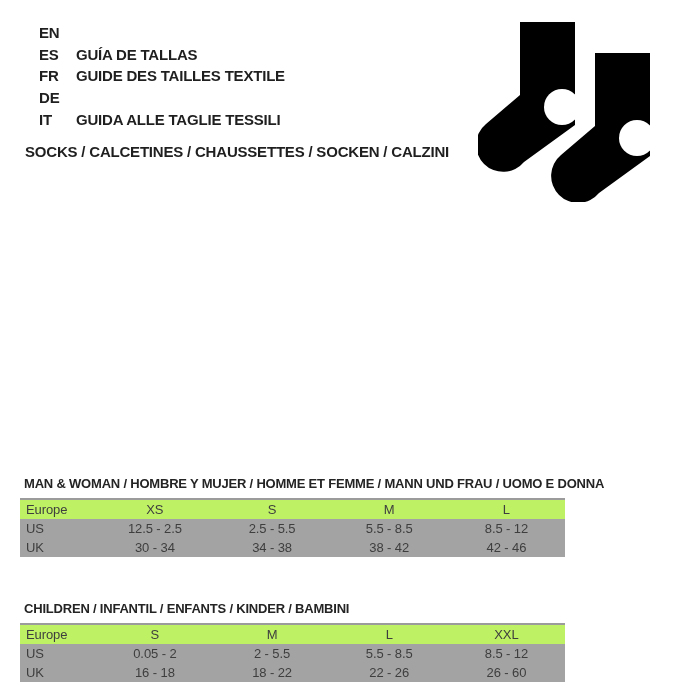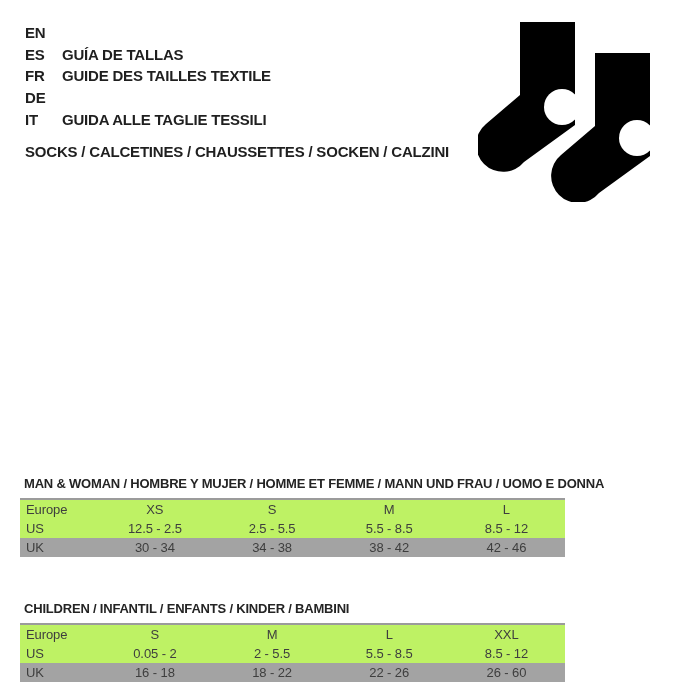--- a/index.html
+++ b/index.html
@@ -3,21 +3,21 @@
 <meta charset="utf-8">
 <style>
   html,body{margin:0;padding:0;}
   body{
     width:700px;height:700px;position:relative;background:#ffffff;
     font-family:"Liberation Sans","DejaVu Sans",sans-serif;
     color:#222;overflow:hidden;
     -webkit-font-smoothing:antialiased;
   }
   
-  .lang-block{position:absolute;left:25px;top:22px;}
+  .lang-block{position:absolute;left:39px;top:22px;}
   .lang-row{display:flex;line-height:21.7px;font-size:15px;font-weight:700;
     letter-spacing:-0.2px;color:#1f1f1f;}
   .lang-code{width:37px;flex:0 0 37px;}
   .lang-label{white-space:nowrap;}
   .category-line{
     position:absolute;left:25px;top:143px;font-size:15px;font-weight:700;
     letter-spacing:-0.2px;color:#1f1f1f;white-space:nowrap;
   }
   
   .socks-icon{position:absolute;left:478px;top:20px;width:172px;height:182px;}
@@ -37,21 +37,21 @@
   table.size-table th,table.size-table td{
     height:19px;padding:0;text-align:center;vertical-align:middle;
     font-weight:400;line-height:19px;
   }
   table.size-table .col-region{width:14%;}
   table.size-table .col-size{width:21.5%;}
   table.size-table th.region-cell,table.size-table td.region-cell{
     text-align:left;padding-left:6px;
   }
   table.size-table thead tr{background:#bef264;}
-  table.size-table tbody tr.row-us{background:#bef264;}
+  table.size-table tbody tr.row-us{background:#a3a3a3;}
   table.size-table tbody tr.row-uk{background:#a3a3a3;border-radius:9px;}
 </style>
 </head>
 <body>
 
 <div class="lang-block">
   <div class="lang-row">
     <span class="lang-code">EN</span>
   </div>
   <div class="lang-row">

